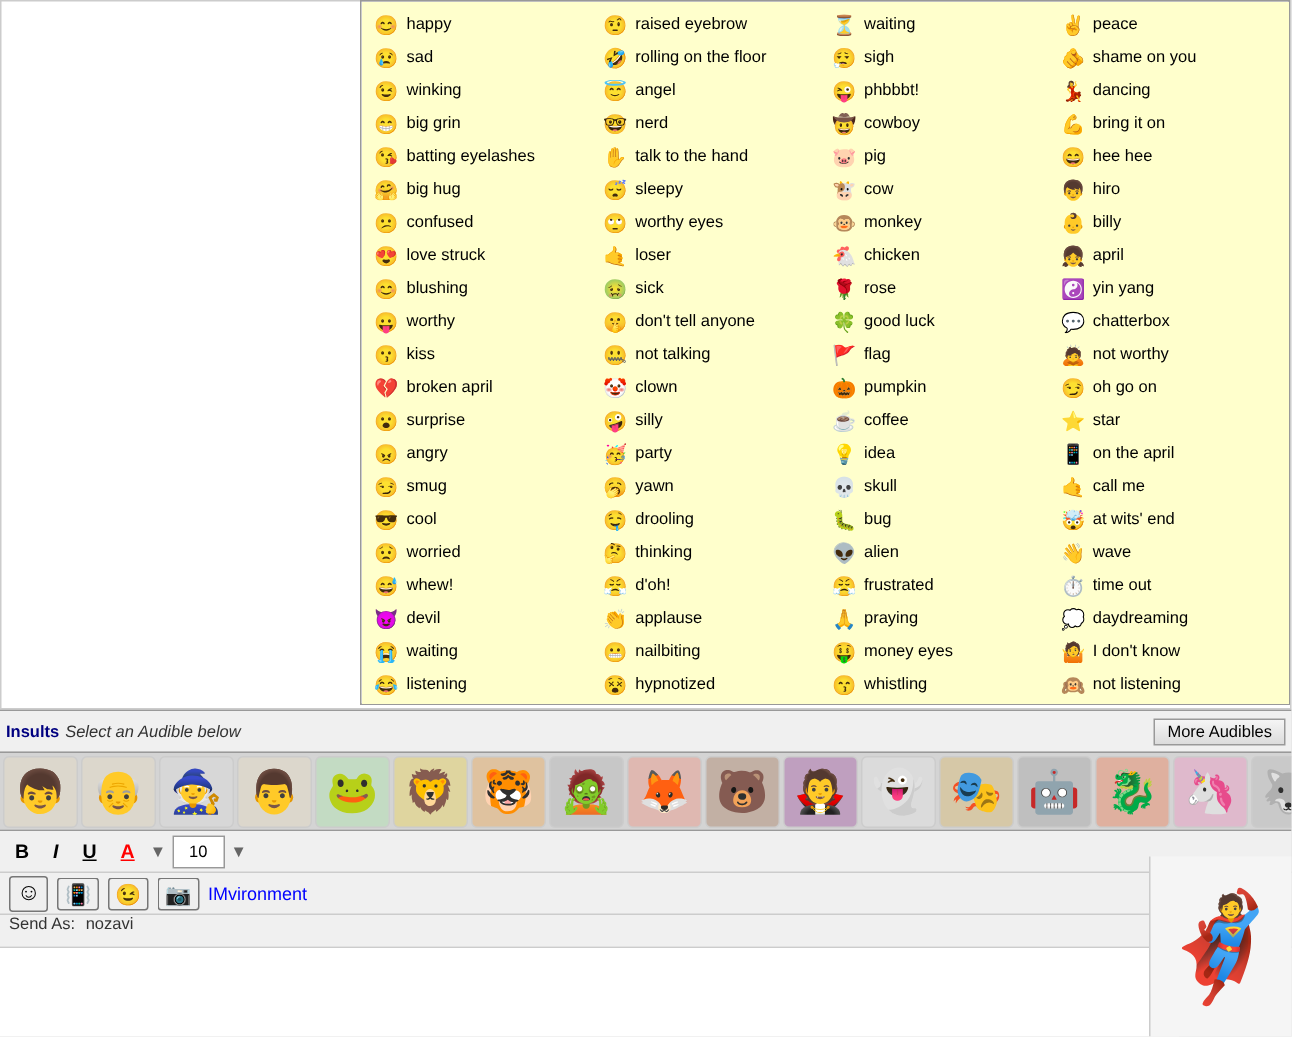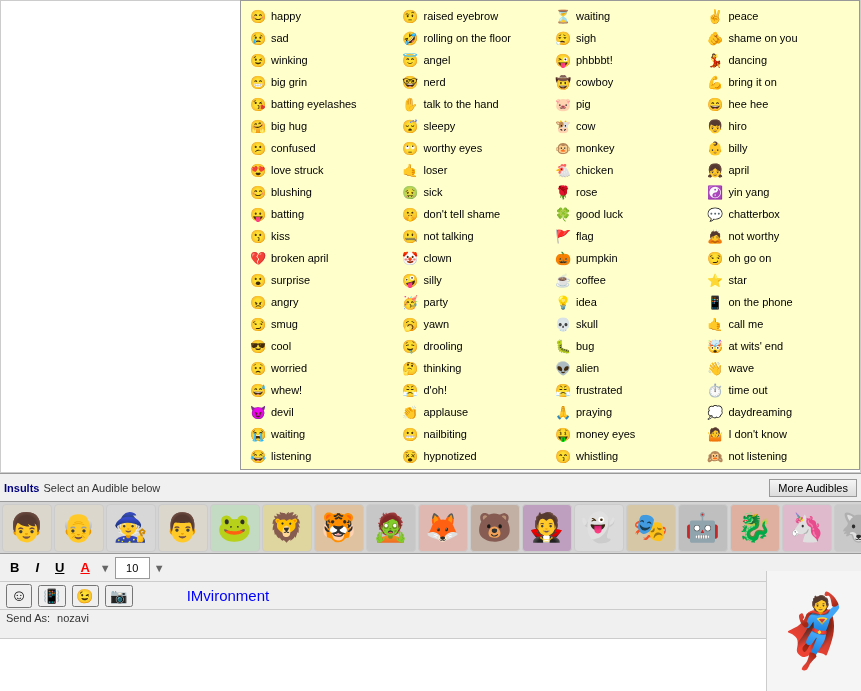--- a/index.html
+++ b/index.html
@@ -94,20 +94,21 @@
       font-weight: bold;
       font-size: 11px;
       margin-right: 4px;
       color: #000080;
     }
 
     .audibles-text {
       font-size: 11px;
       color: #333;
       flex: 1;
+      font-style: italic;
     }
 
     .more-audibles-btn {
       background: linear-gradient(to bottom, #f5f5f5, #dcdcdc);
       border: 1px solid #999;
       padding: 2px 8px;
       font-size: 11px;
       cursor: pointer;
       margin-left: auto;
     }
@@ -187,36 +188,35 @@
 
     .tool-icon {
       font-size: 16px;
       cursor: pointer;
       padding: 1px 3px;
     }
 
     .imvironment-link {
       color: #0000ff;
       text-decoration: none;
-      font-size: 15px;
+      font-size: 12px;
       cursor: pointer;
-      margin-left: 48px;
     }
 
     .person-icon-btn {
       margin-left: auto;
       font-size: 18px;
       cursor: pointer;
     }
 
     
     .sendas-row {
       display: flex;
-      align-items: flex-end;
-      padding: 14px 6px;
+      align-items: flex-start;
+      padding: 0 6px;
       background: #f0f0f0;
       border-top: 1px solid #ccc;
       height: 22px;
     }
 
     .sendas-label {
       font-size: 11px;
       color: #333;
     }
 
@@ -430,25 +430,25 @@
         <div class="emoji-item">
           <span class="emoji-icon">🌹</span>
           <span class="emoji-label">rose</span>
         </div>
         <div class="emoji-item">
           <span class="emoji-icon">☯️</span>
           <span class="emoji-label">yin yang</span>
         </div>
         <div class="emoji-item">
           <span class="emoji-icon">😛</span>
-          <span class="emoji-label">batting</span>
+          <span class="emoji-label">worthy</span>
         </div>
         <div class="emoji-item">
           <span class="emoji-icon">🤫</span>
-          <span class="emoji-label">don't tell shame</span>
+          <span class="emoji-label">don't tell anyone</span>
         </div>
         <div class="emoji-item">
           <span class="emoji-icon">🍀</span>
           <span class="emoji-label">good luck</span>
         </div>
         <div class="emoji-item">
           <span class="emoji-icon">💬</span>
           <span class="emoji-label">chatterbox</span>
         </div>
         <div class="emoji-item">
@@ -506,21 +506,21 @@
         <div class="emoji-item">
           <span class="emoji-icon">🥳</span>
           <span class="emoji-label">party</span>
         </div>
         <div class="emoji-item">
           <span class="emoji-icon">💡</span>
           <span class="emoji-label">idea</span>
         </div>
         <div class="emoji-item">
           <span class="emoji-icon">📱</span>
-          <span class="emoji-label">on the phone</span>
+          <span class="emoji-label">on the april</span>
         </div>
         <div class="emoji-item">
           <span class="emoji-icon">😏</span>
           <span class="emoji-label">smug</span>
         </div>
         <div class="emoji-item">
           <span class="emoji-icon">🥱</span>
           <span class="emoji-label">yawn</span>
         </div>
         <div class="emoji-item">

